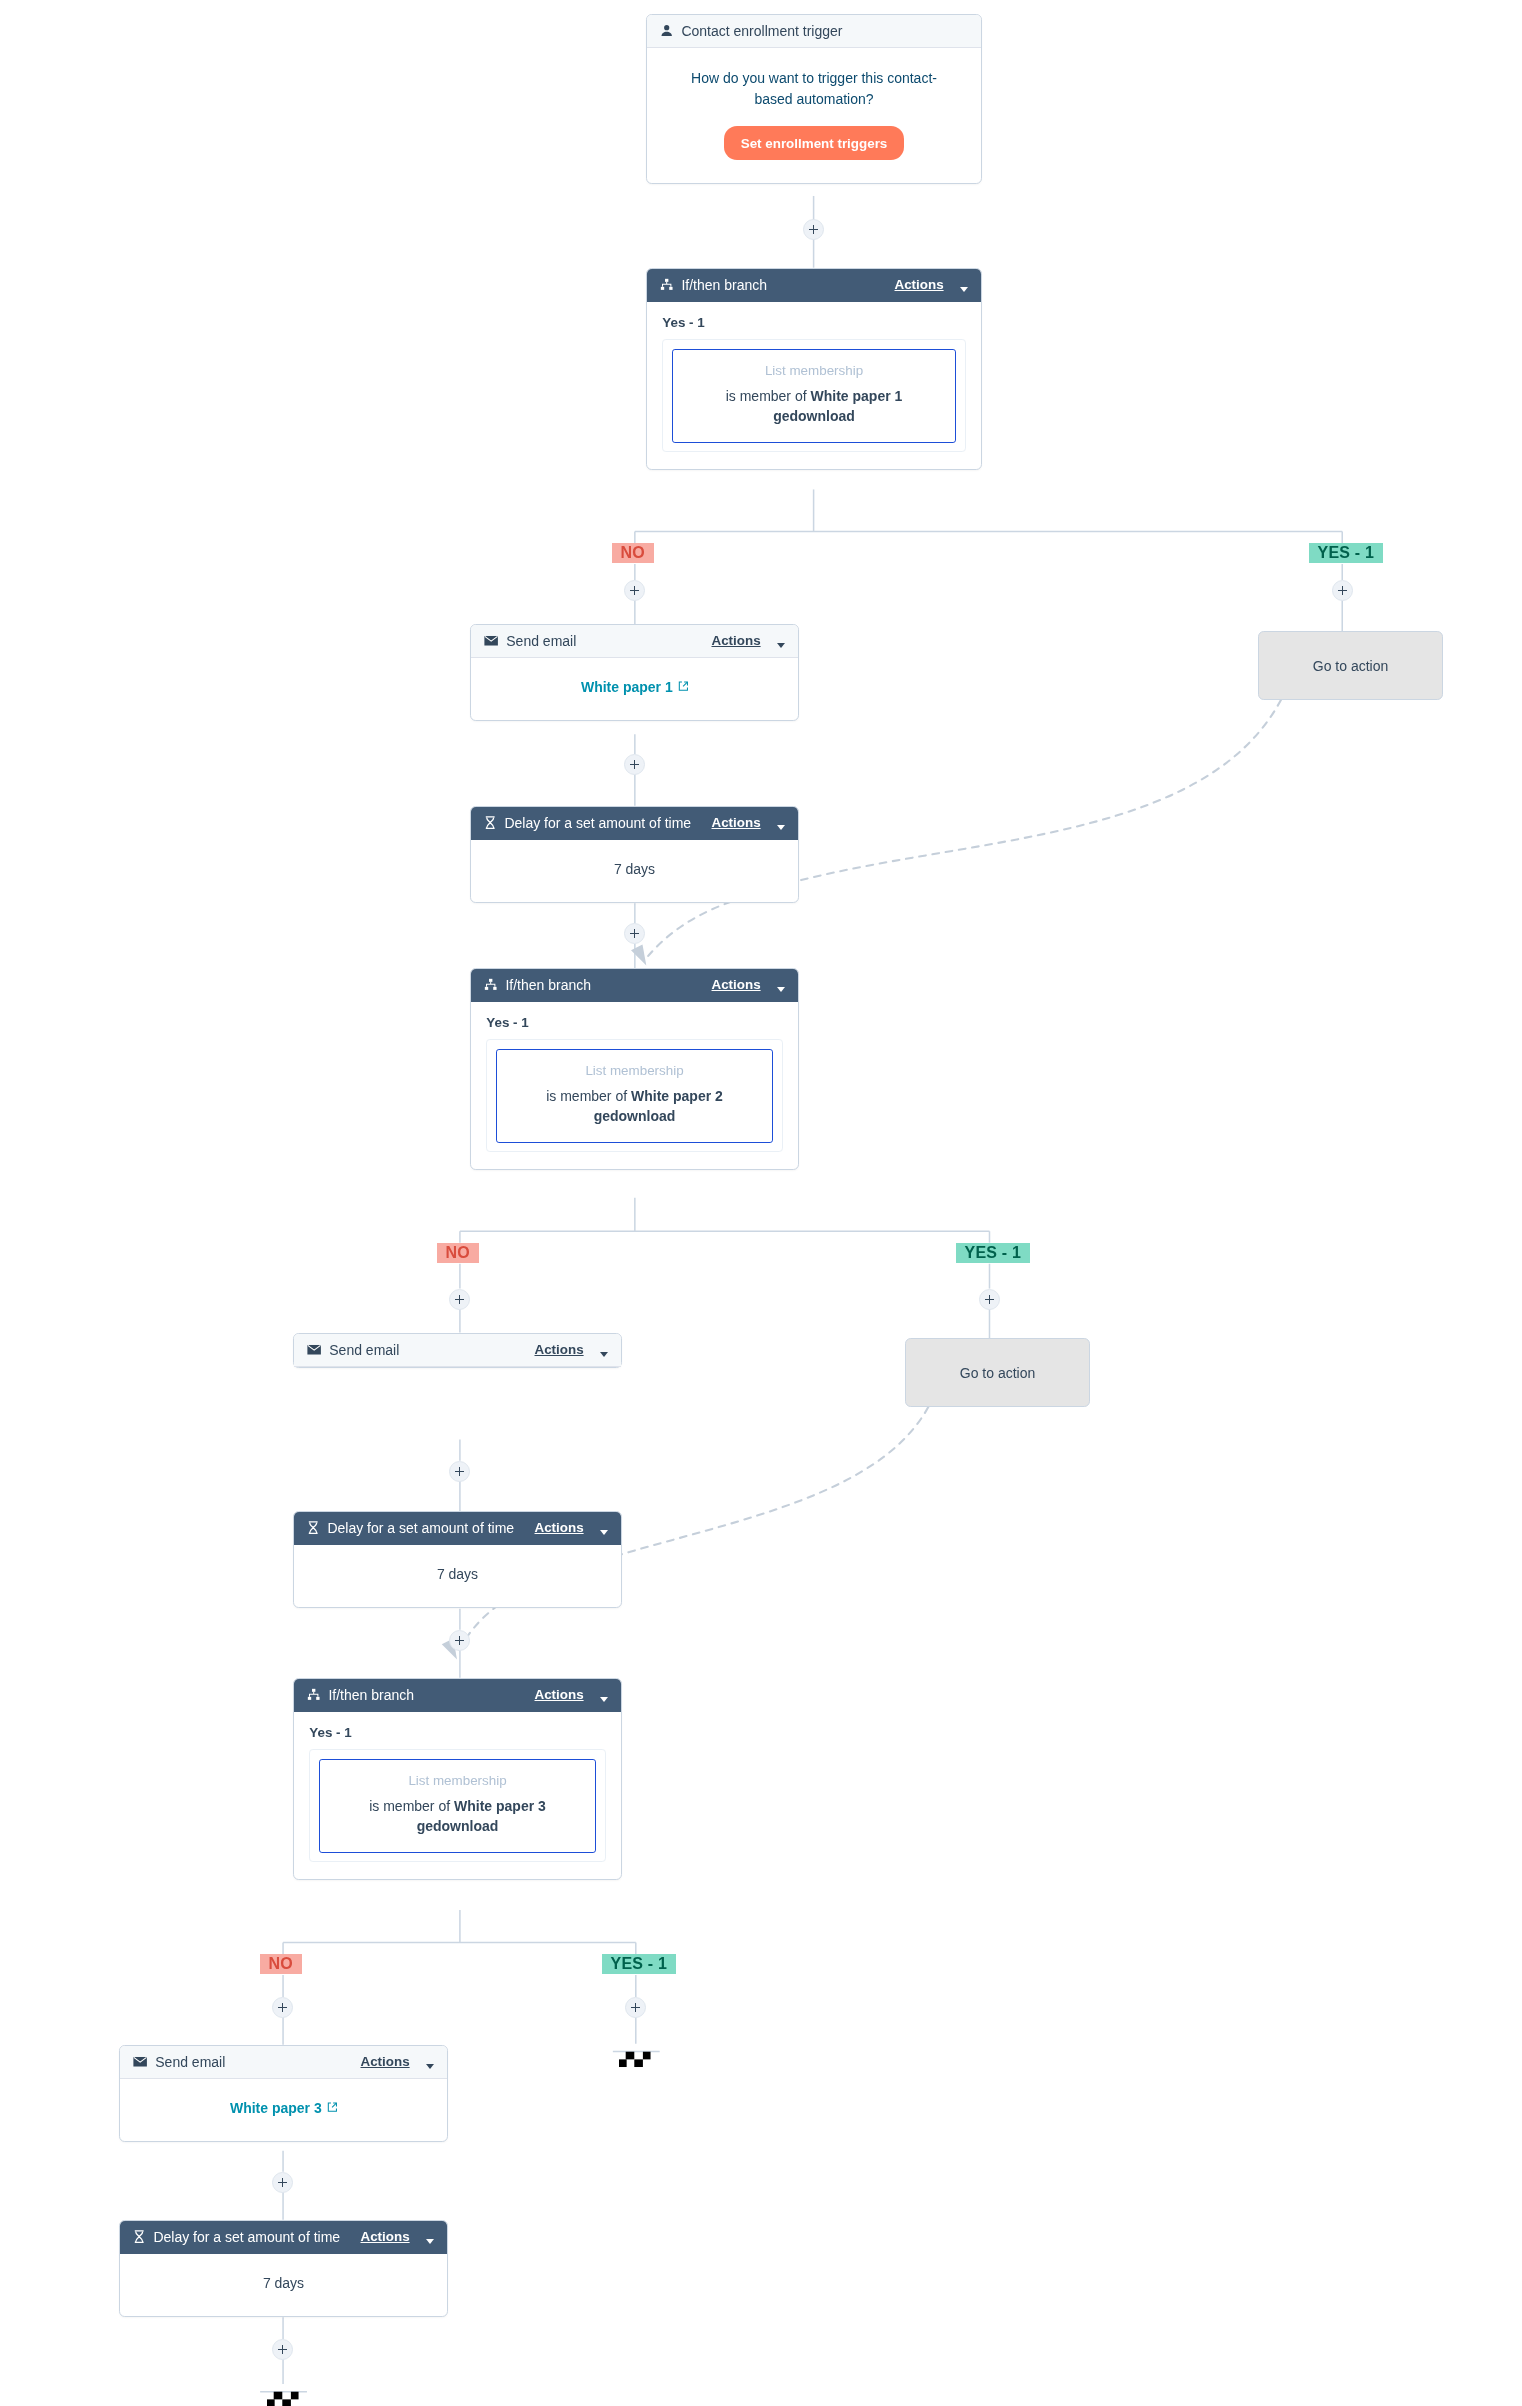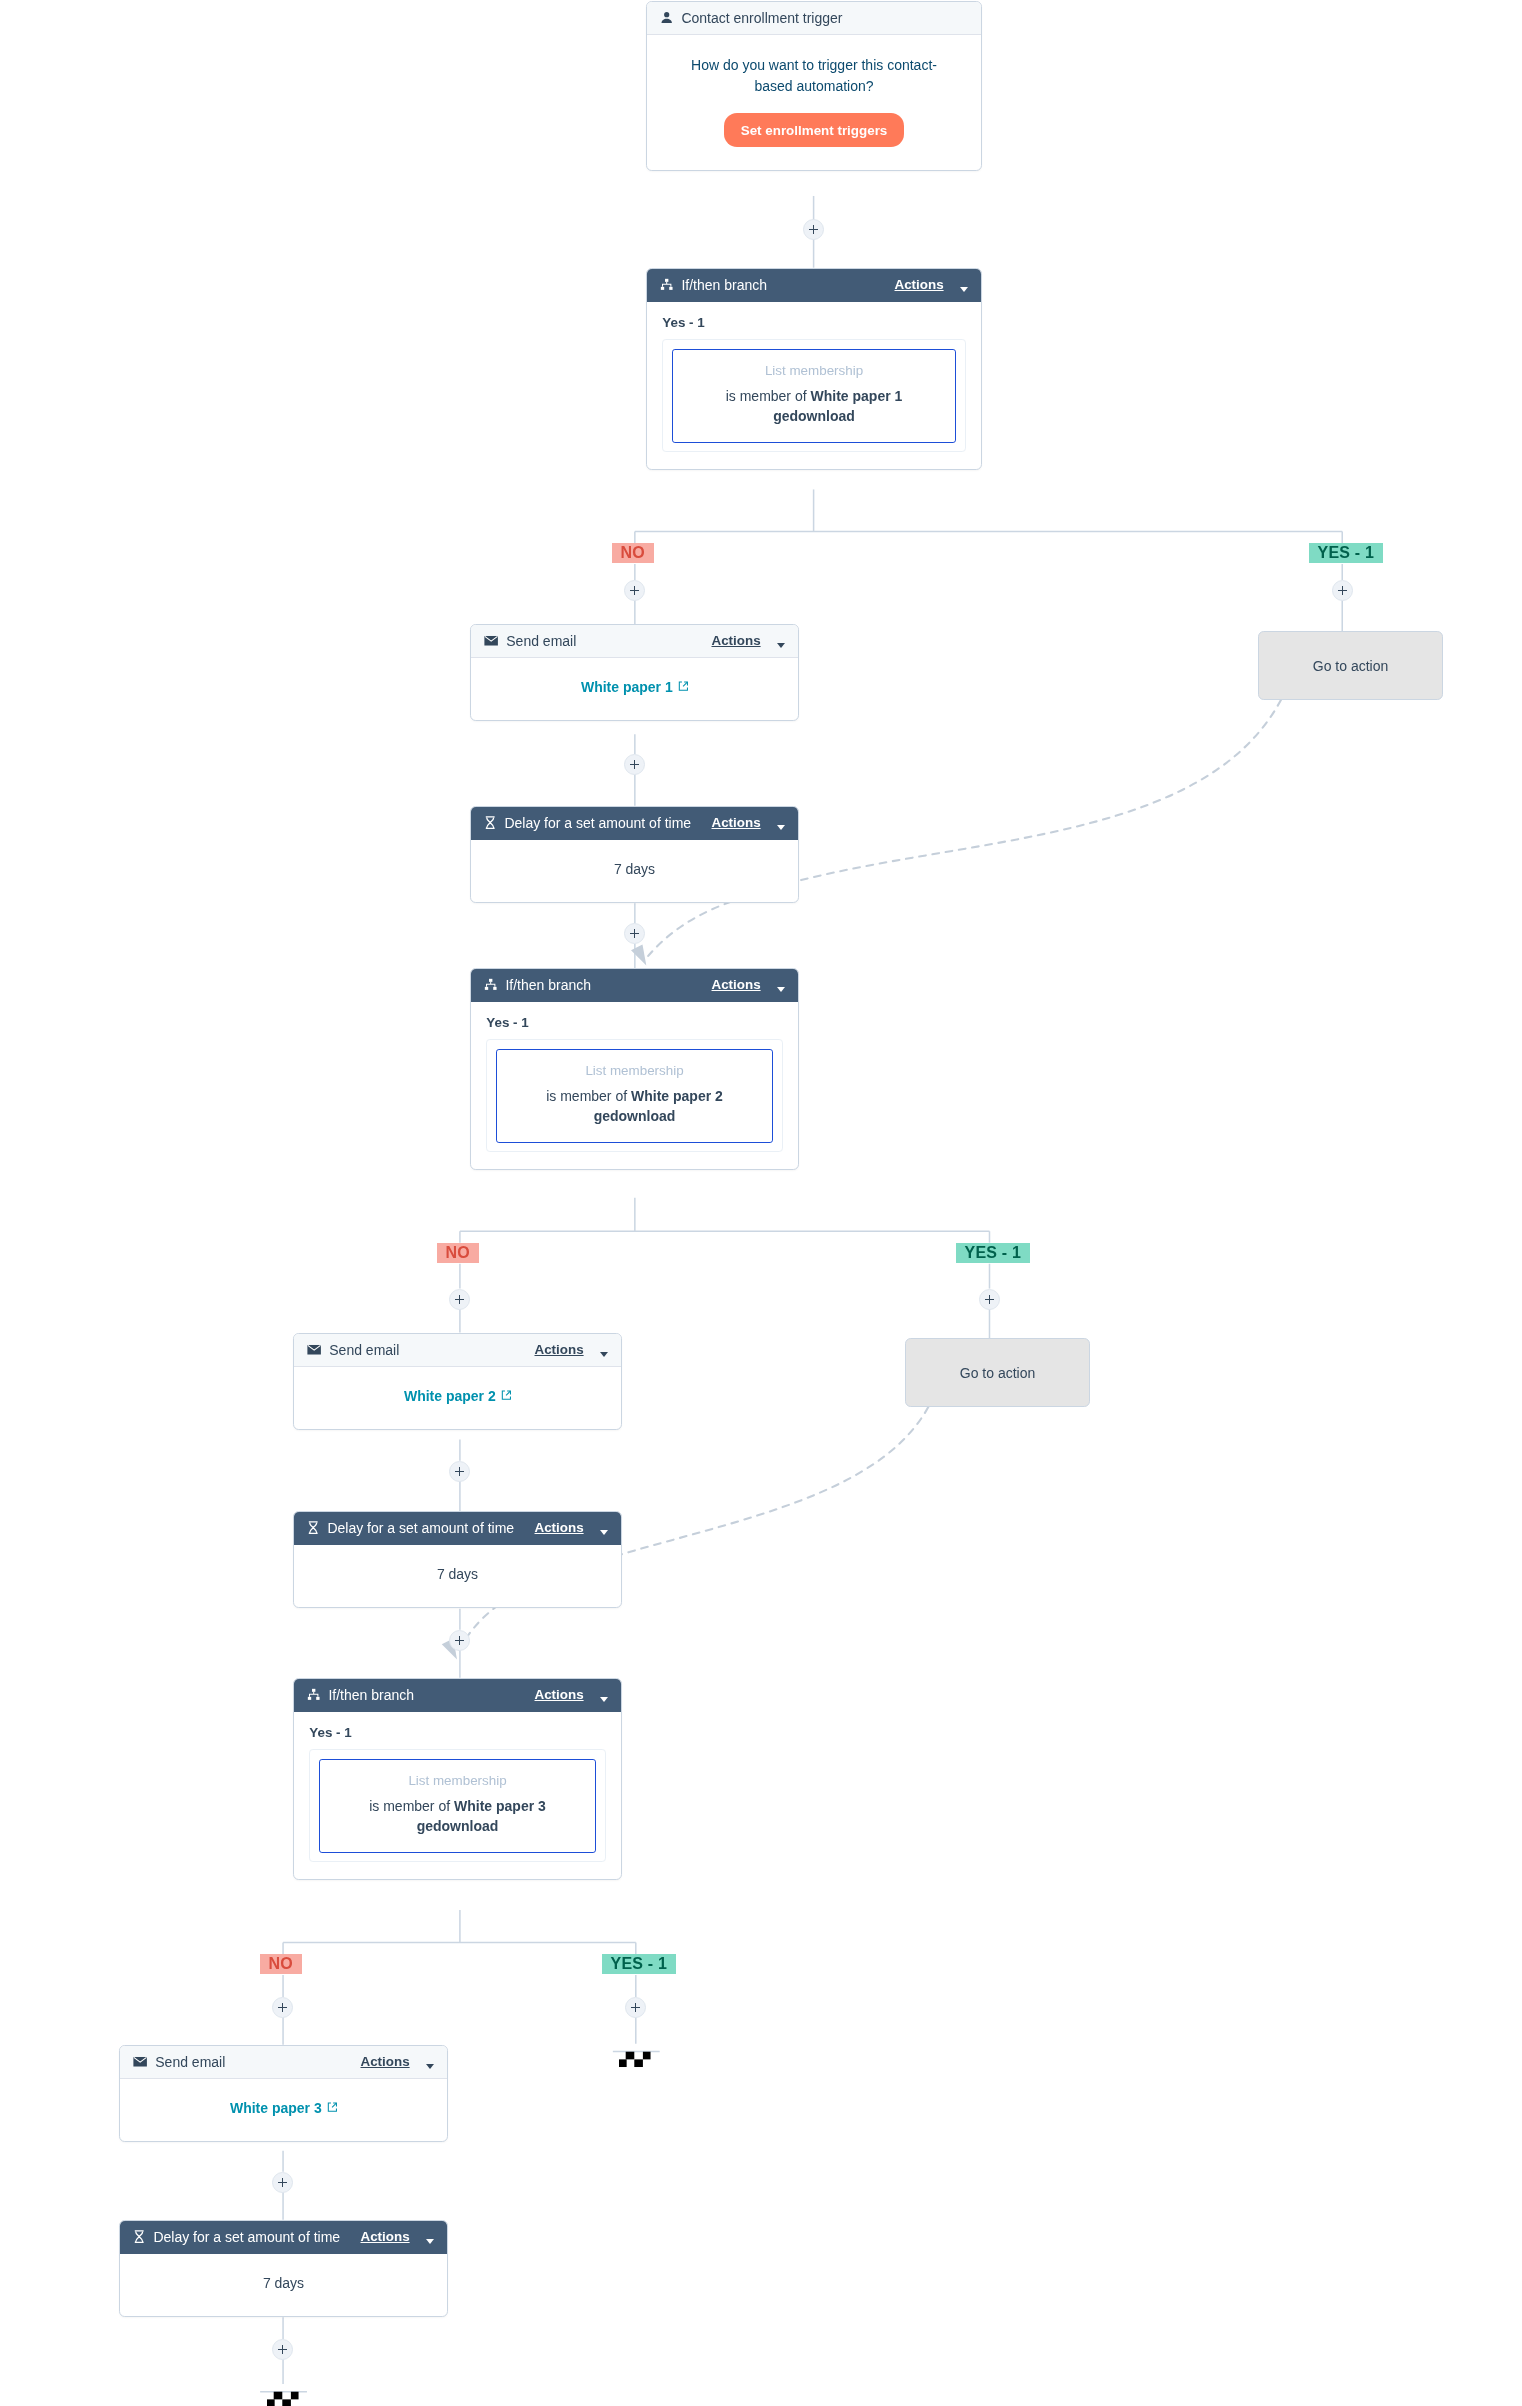--- a/index.html
+++ b/index.html
@@ -269,21 +269,21 @@
     <g stroke="#c5cfda" stroke-width="2.2" fill="none" stroke-dasharray="7 7" stroke-linecap="round">
       <path d="M1340,732 C1250,900 950,870 760,945 C720,960 695,980 678,1000"></path>
       <path d="M971,1472 C900,1600 640,1600 520,1680 C500,1695 489,1710 480,1726"></path>
     </g>
     <g fill="#c5cfda">
       <polygon points="676,1010 660,994 672,988"></polygon>
       <polygon points="478,1736 462,1720 474,1714"></polygon>
     </g>
   </svg>
 
-  <div class="card" style="left:646px; top:1px; width:336px;">
+  <div class="card" style="left:646px; top:14px; width:336px;">
     <div class="card-header light">
       <span class="hdr-left">
         <span class="hdr-icon">
           <svg width="13.4" height="13.4" viewBox="0 0 16 16">
               <circle cx="8" cy="4.4" r="3.1" fill="#33475b"></circle>
               <path d="M1.8 14.4c0-3.3 2.8-5.2 6.2-5.2s6.2 1.9 6.2 5.2z" fill="#33475b"></path>
             </svg>
         </span>
         <span>Contact enrollment trigger</span>
       </span>
@@ -439,32 +439,20 @@
               <path d="M1 1l8 6 8-6" stroke="#fff" stroke-width="1.4" fill="none"></path>
             </svg>
         </span>
         <span>Send email</span>
       </span>
       <span class="actions">
         <span class="alabel">Actions</span>
           <span class="caret"></span>
       </span>
     </div>
-    <div class="card-body" style="padding:21px 13.4px 25px 13.4px;">
-      <span class="email-link">
-        <span>White paper 2</span>
-        <span>
-          <svg width="10.5" height="10.5" viewBox="0 0 12 12">
-              <path d="M4.5 1.2h-3v9.3h9.3v-3" stroke="#0091ae" stroke-width="1.2" fill="none"></path>
-              <path d="M7 1.2h3.8V5" stroke="#0091ae" stroke-width="1.2" fill="none"></path>
-              <path d="M10.6 1.4L5.8 6.2" stroke="#0091ae" stroke-width="1.2"></path>
-            </svg>
-        </span>
-      </span>
-    </div>
   </div>
   <div class="plus" style="left:449px; top:1461px;"></div>
 
   <div class="card" style="left:293px; top:1511px; width:329px;">
     <div class="card-header dark">
       <span class="hdr-left">
         <span class="hdr-icon">
           <svg width="12.4" height="13.4" viewBox="0 0 14 15">
               <path d="M2 1h10M2 14h10" stroke="#fff" stroke-width="1.5"></path>
               <path d="M3 1.6c0 3.4 4 5.2 4 5.9 0 .7-4 2.5-4 5.9M11 1.6c0 3.4-4 5.2-4 5.9 0 .7 4 2.5 4 5.9" stroke="#fff" stroke-width="1.5" fill="none"></path>

